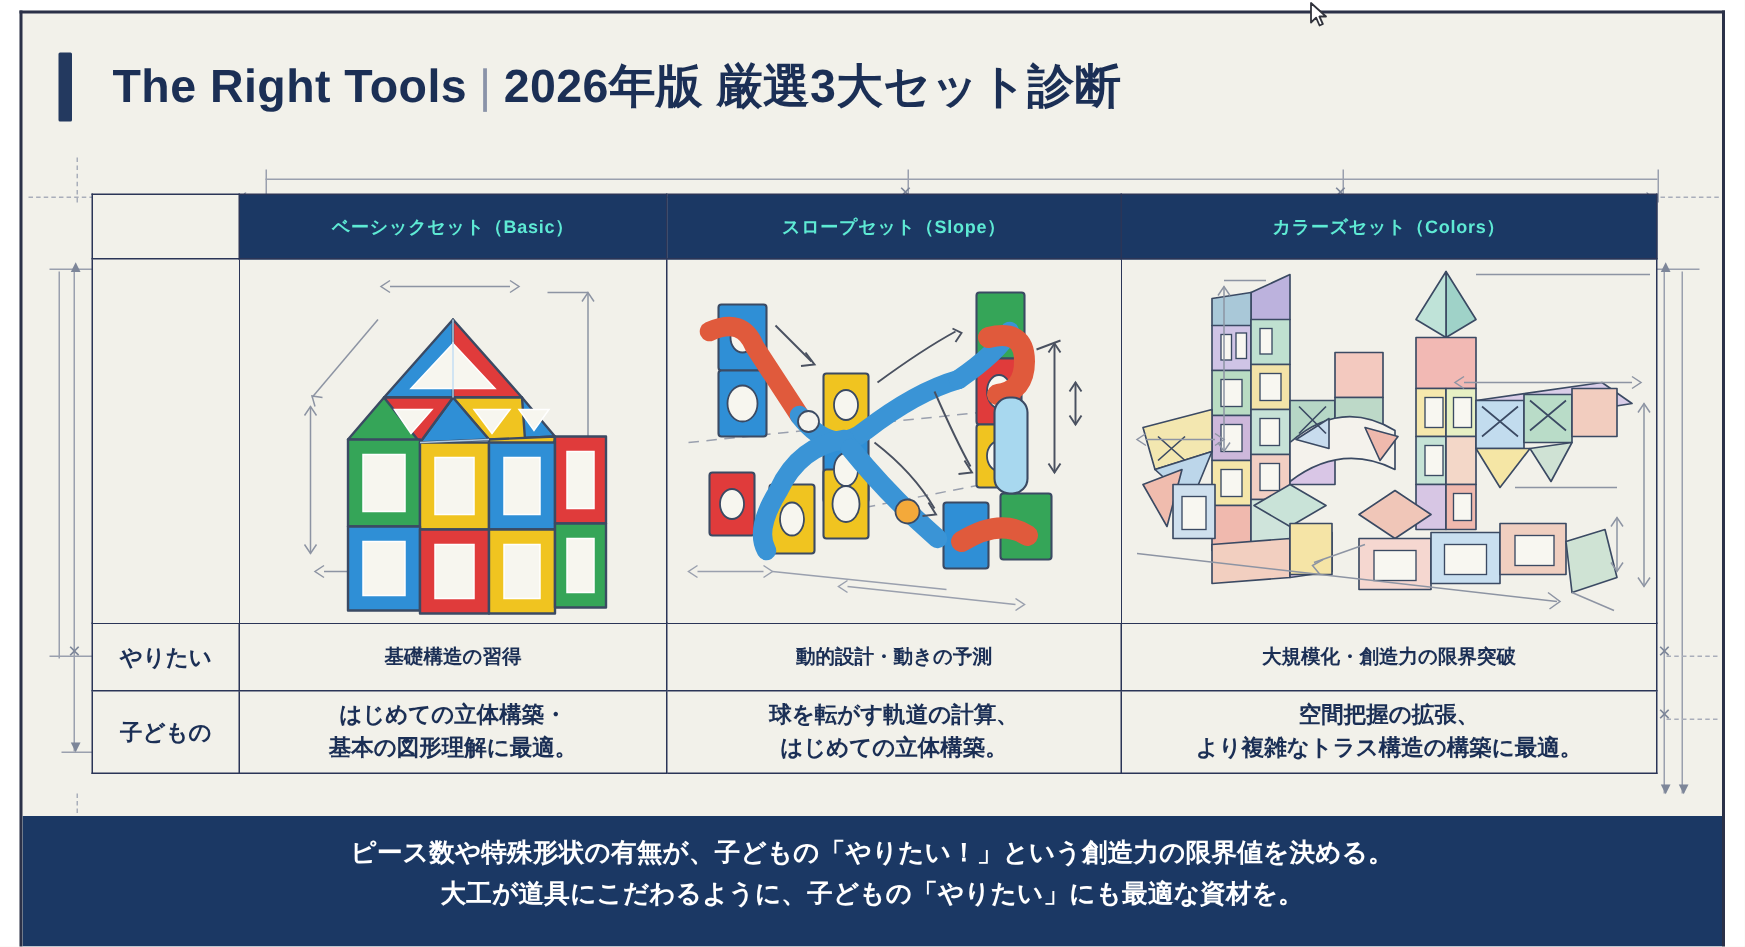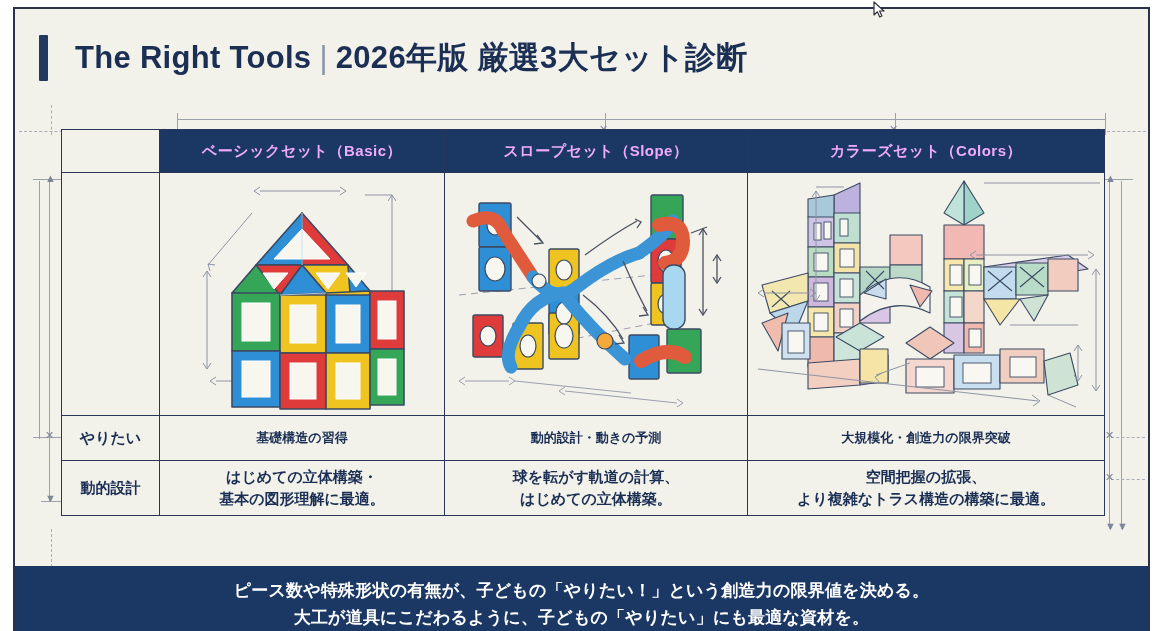--- a/index.html
+++ b/index.html
@@ -37,41 +37,41 @@
   .tbl{
     position:absolute;left:46px;top:120px;width:1043px;
     border-collapse:collapse;table-layout:fixed;
   }
   .tbl td,.tbl th{border:1.6px solid #2b3557;padding:0;vertical-align:middle;}
   .col-label{width:98px;}
   .col-a{width:285px;}
   .col-b{width:303px;}
   .col-c{width:357px;}
   .hdr{
-    background:#1b3864;color:#f0abfc;font-size:15px;font-weight:bold;
+    background:#1b3864;color:#5eead4;font-size:12px;font-weight:bold;
     text-align:center;height:42px;letter-spacing:.5px;
   }
   .hdr-empty{background:#f2f1ea;border:1.6px solid #2b3557;}
   .img-cell{height:242px;background:#f2f1ea;position:relative;padding:0;}
   .row-label{
     background:#f2f1ea;color:#1b2f55;font-size:15px;font-weight:bold;text-align:center;
   }
   .val-cell{
     background:#f2f1ea;color:#1b2f55;font-size:13px;font-weight:bold;text-align:center;
     height:44px;line-height:1.35;
   }
   .phase-cell{
     background:#f2f1ea;color:#1b2f55;font-size:15px;font-weight:bold;text-align:center;
     height:54px;line-height:1.45;
   }
 
   
   .footer{
     position:absolute;left:0;bottom:0;width:100%;background:#1b3864;
-    color:#ffffff;text-align:center;padding:12px 0 0 0;box-sizing:border-box;
+    color:#ffffff;text-align:center;padding:12px 0 22px 0;box-sizing:border-box;
   }
   .footer div{font-size:17px;font-weight:bold;line-height:1.55;letter-spacing:.2px;}
 
   
   .cursor{position:absolute;left:873px;top:1px;width:13px;height:18px;}
 
   svg{display:block;}
 </style>
 </head>
 <body>
@@ -381,21 +381,21 @@
         </tr>
 
         <tr>
           <td class="row-label">やりたい</td>
           <td class="val-cell">基礎構造の習得</td>
           <td class="val-cell">動的設計・動きの予測</td>
           <td class="val-cell">大規模化・創造力の限界突破</td>
         </tr>
 
         <tr>
-          <td class="row-label">動的設計</td>
+          <td class="row-label">子どもの</td>
           <td class="phase-cell">
             <div>はじめての立体構築・</div>
             <div>基本の図形理解に最適。</div>
           </td>
           <td class="phase-cell">
             <div>球を転がす軌道の計算、</div>
             <div>はじめての立体構築。</div>
           </td>
           <td class="phase-cell">
             <div>空間把握の拡張、</div>

